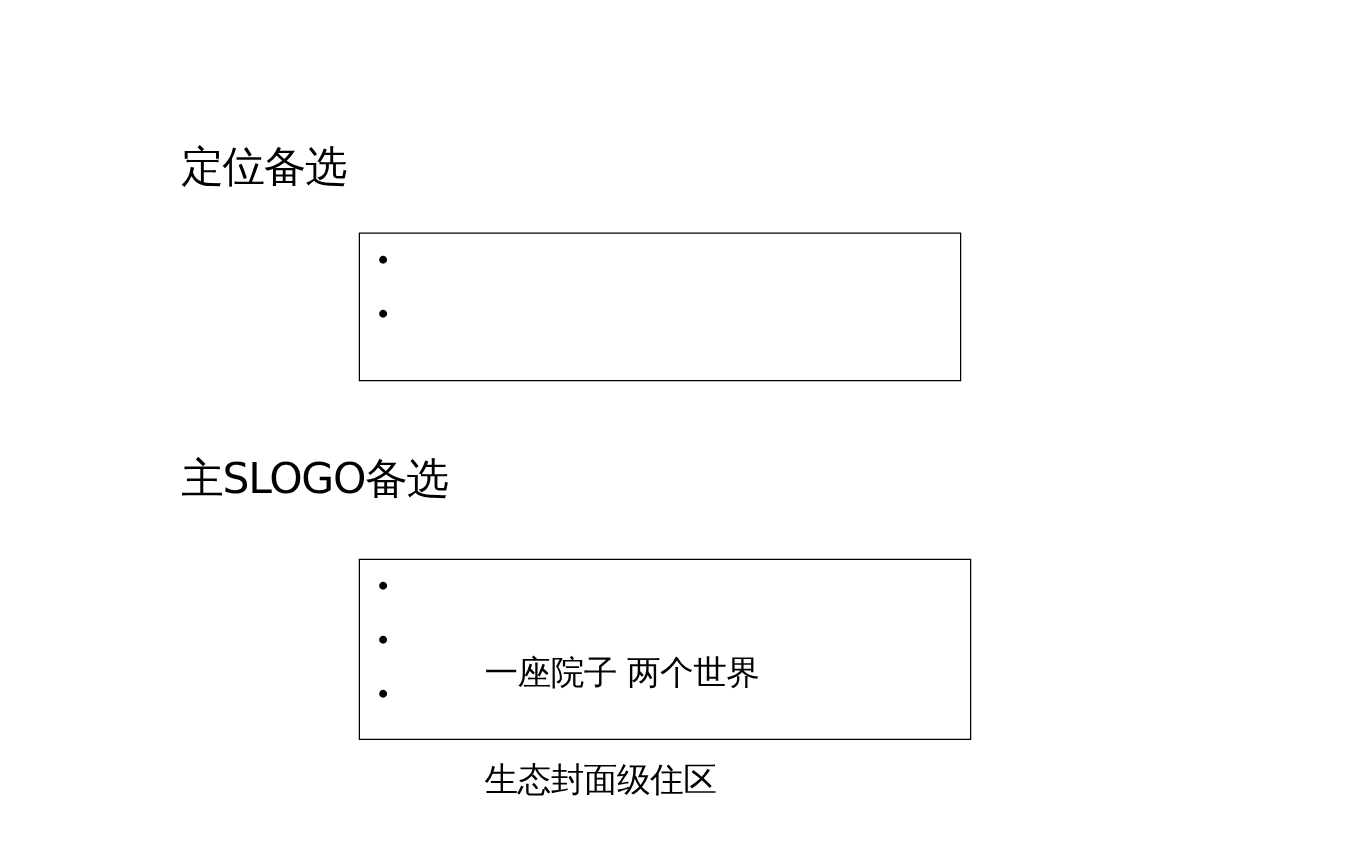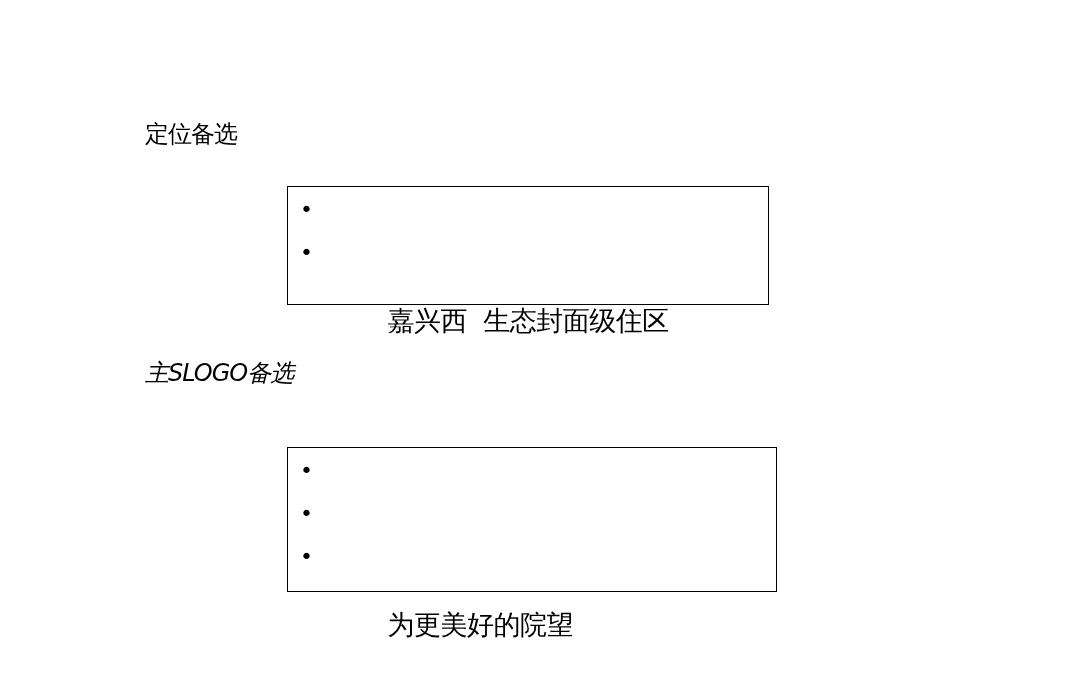--- a/index.html
+++ b/index.html
@@ -1,52 +1,52 @@
 <!DOCTYPE html>
 <html><head>
   <meta charset="utf-8">
   <style>
     html, body { margin:0; padding:0; background:#ffffff; }
     body { width:1080px; height:675px; position:relative; overflow:hidden;
            font-family: "DejaVu Sans", "Liberation Sans", sans-serif; color:#000; }
-    .heading { position:absolute; left:145px; font-size:24px; font-weight:normal; letter-spacing:-1px; line-height:40px; margin:0; }
+    .heading { position:absolute; left:145px; font-size:34px; font-weight:normal; letter-spacing:-1px; line-height:40px; margin:0; }
     #h1 { top:114px; }
-    #h2 { top:353px;font-style:italic; }
+    #h2 { top:363px; }
     .box { position:absolute; border:1px solid #000; box-sizing:border-box; background:#fff; }
     #box1 { left:287px; top:186px; width:482px; height:119px; }
     #box2 { left:287px; top:447px; width:490px; height:145px; }
     .list { list-style:none; margin:0; padding:0; position:absolute; left:0; top:6px; }
     .list li { position:relative; height:43px; line-height:34px; font-size:27px; padding-left:51px; white-space:pre; letter-spacing:-0.5px; }
     .bullet { position:absolute; left:12px; top:0; font-size:22px; }
   </style>
 </head>
 <body>
 
 <h2 id="h1" class="heading">定位备选</h2>
 
 <div id="box1" class="box">
   <ul class="list">
     <li>
       <span class="bullet">•</span>
     </li>
     <li>
       <span class="bullet">•</span>
-      <span>嘉兴西  生态封面级住区</span>
     </li>
   </ul>
 </div>
 
 <h2 id="h2" class="heading">主SLOGO备选</h2>
 
 <div id="box2" class="box">
   <ul class="list">
     <li>
       <span class="bullet">•</span>
+      <span>一座院子 两个世界</span>
     </li>
     <li>
       <span class="bullet">•</span>
     </li>
     <li>
       <span class="bullet">•</span>
-      <span>为更美好的院望</span>
+      <span>生态封面级住区</span>
     </li>
   </ul>
 </div>
 
 </body></html>

